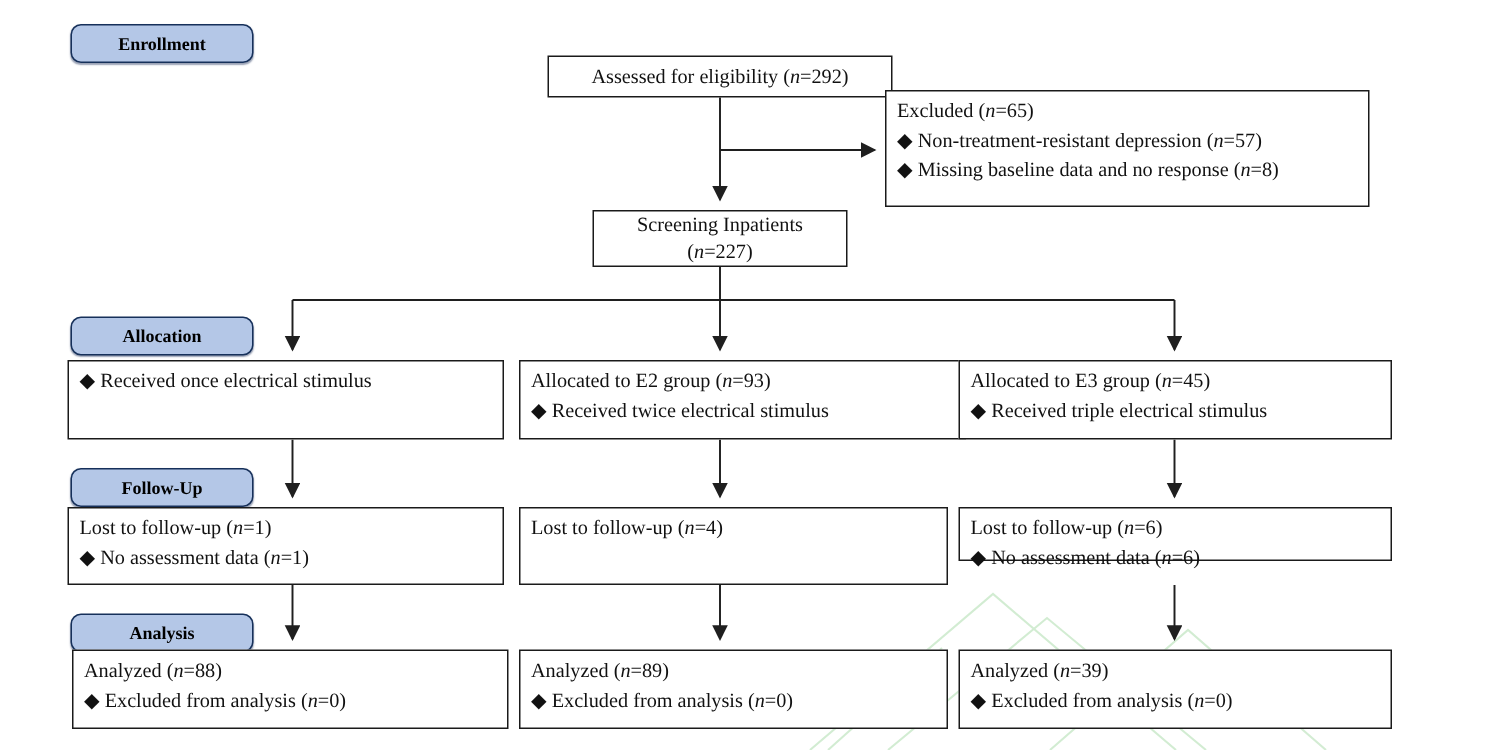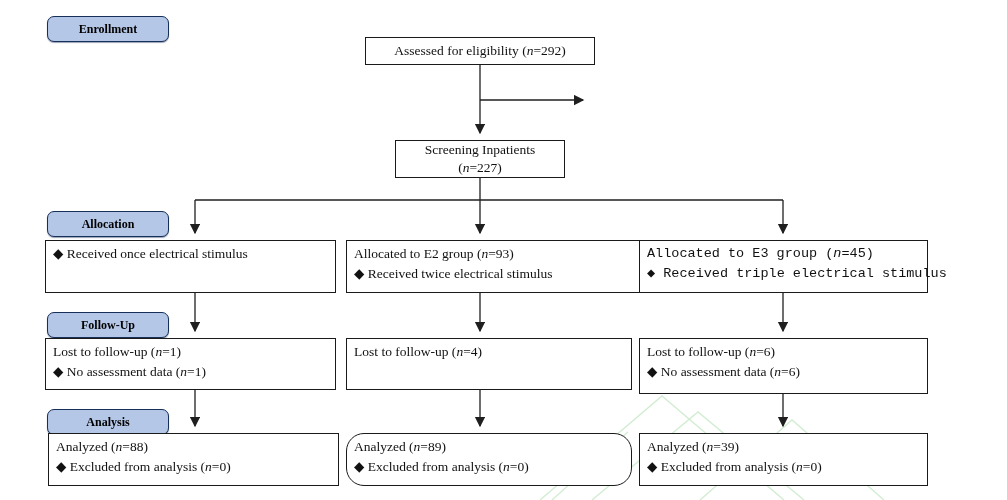--- a/index.html
+++ b/index.html
@@ -107,55 +107,60 @@
 
   <div class="stage-label" style="left:47px; top:16px;">Enrollment</div>
   <div class="stage-label" style="left:47px; top:211px;">Allocation</div>
   <div class="stage-label" style="left:47px; top:312px;">Follow-Up</div>
   <div class="stage-label" style="left:47px; top:409px;">Analysis</div>
 
   <div class="flow-box vcenter" style="left:365px; top:20px; width:230px; height:28px;margin-top:17px;">
     <span class="line">Assessed for eligibility (<i>n</i>=292)</span>
   </div>
 
+  <div class="flow-box" style="left:590px; top:60px; width:323px; height:78px;">
+    <div class="line">Excluded (<i>n</i>=65)</div>
+    <div class="line">◆ Non-treatment-resistant depression (<i>n</i>=57)</div>
+    <div class="line">◆ Missing baseline data and no response (<i>n</i>=8)</div>
+  </div>
 
   <div class="flow-box centered" style="left:395px; top:140px; width:170px; height:38px; line-height:1.3;">
     <div class="line">Screening Inpatients</div>
     <div class="line">(<i>n</i>=227)</div>
   </div>
 
   <div class="flow-box" style="left:45px; top:240px; width:291px; height:53px;">
     <div class="line">◆ Received once electrical stimulus</div>
   </div>
   <div class="flow-box" style="left:346px; top:240px; width:298px; height:53px;">
     <div class="line">Allocated to E2 group (<i>n</i>=93)</div>
     <div class="line">◆ Received twice electrical stimulus</div>
   </div>
-  <div class="flow-box" style="left:639px; top:240px; width:289px; height:53px;font-family:Liberation Mono, monospace;">
+  <div class="flow-box" style="left:639px; top:240px; width:289px; height:53px;">
     <div class="line">Allocated to E3 group (<i>n</i>=45)</div>
     <div class="line">◆ Received triple electrical stimulus</div>
   </div>
 
   <div class="flow-box" style="left:45px; top:338px; width:291px; height:52px;">
     <div class="line">Lost to follow-up (<i>n</i>=1)</div>
     <div class="line">◆ No assessment data (<i>n</i>=1)</div>
   </div>
   <div class="flow-box" style="left:346px; top:338px; width:286px; height:52px;">
     <div class="line">Lost to follow-up (<i>n</i>=4)</div>
   </div>
-  <div class="flow-box" style="left:639px; top:338px; width:289px; height:56px;">
+  <div class="flow-box" style="left:639px; top:338px; width:289px; height:36px;">
     <div class="line">Lost to follow-up (<i>n</i>=6)</div>
     <div class="line">◆ No assessment data (<i>n</i>=6)</div>
   </div>
 
   <div class="flow-box" style="left:48px; top:433px; width:291px; height:53px;">
     <div class="line">Analyzed (<i>n</i>=88)</div>
     <div class="line">◆  Excluded from analysis (<i>n</i>=0)</div>
   </div>
-  <div class="flow-box" style="left:346px; top:433px; width:286px; height:53px;border-radius:18px;">
+  <div class="flow-box" style="left:346px; top:433px; width:286px; height:53px;">
     <div class="line">Analyzed (<i>n</i>=89)</div>
     <div class="line">◆  Excluded from analysis (<i>n</i>=0)</div>
   </div>
   <div class="flow-box" style="left:639px; top:433px; width:289px; height:53px;">
     <div class="line">Analyzed (<i>n</i>=39)</div>
     <div class="line">◆  Excluded from analysis (<i>n</i>=0)</div>
   </div>
 
 </div>
 

